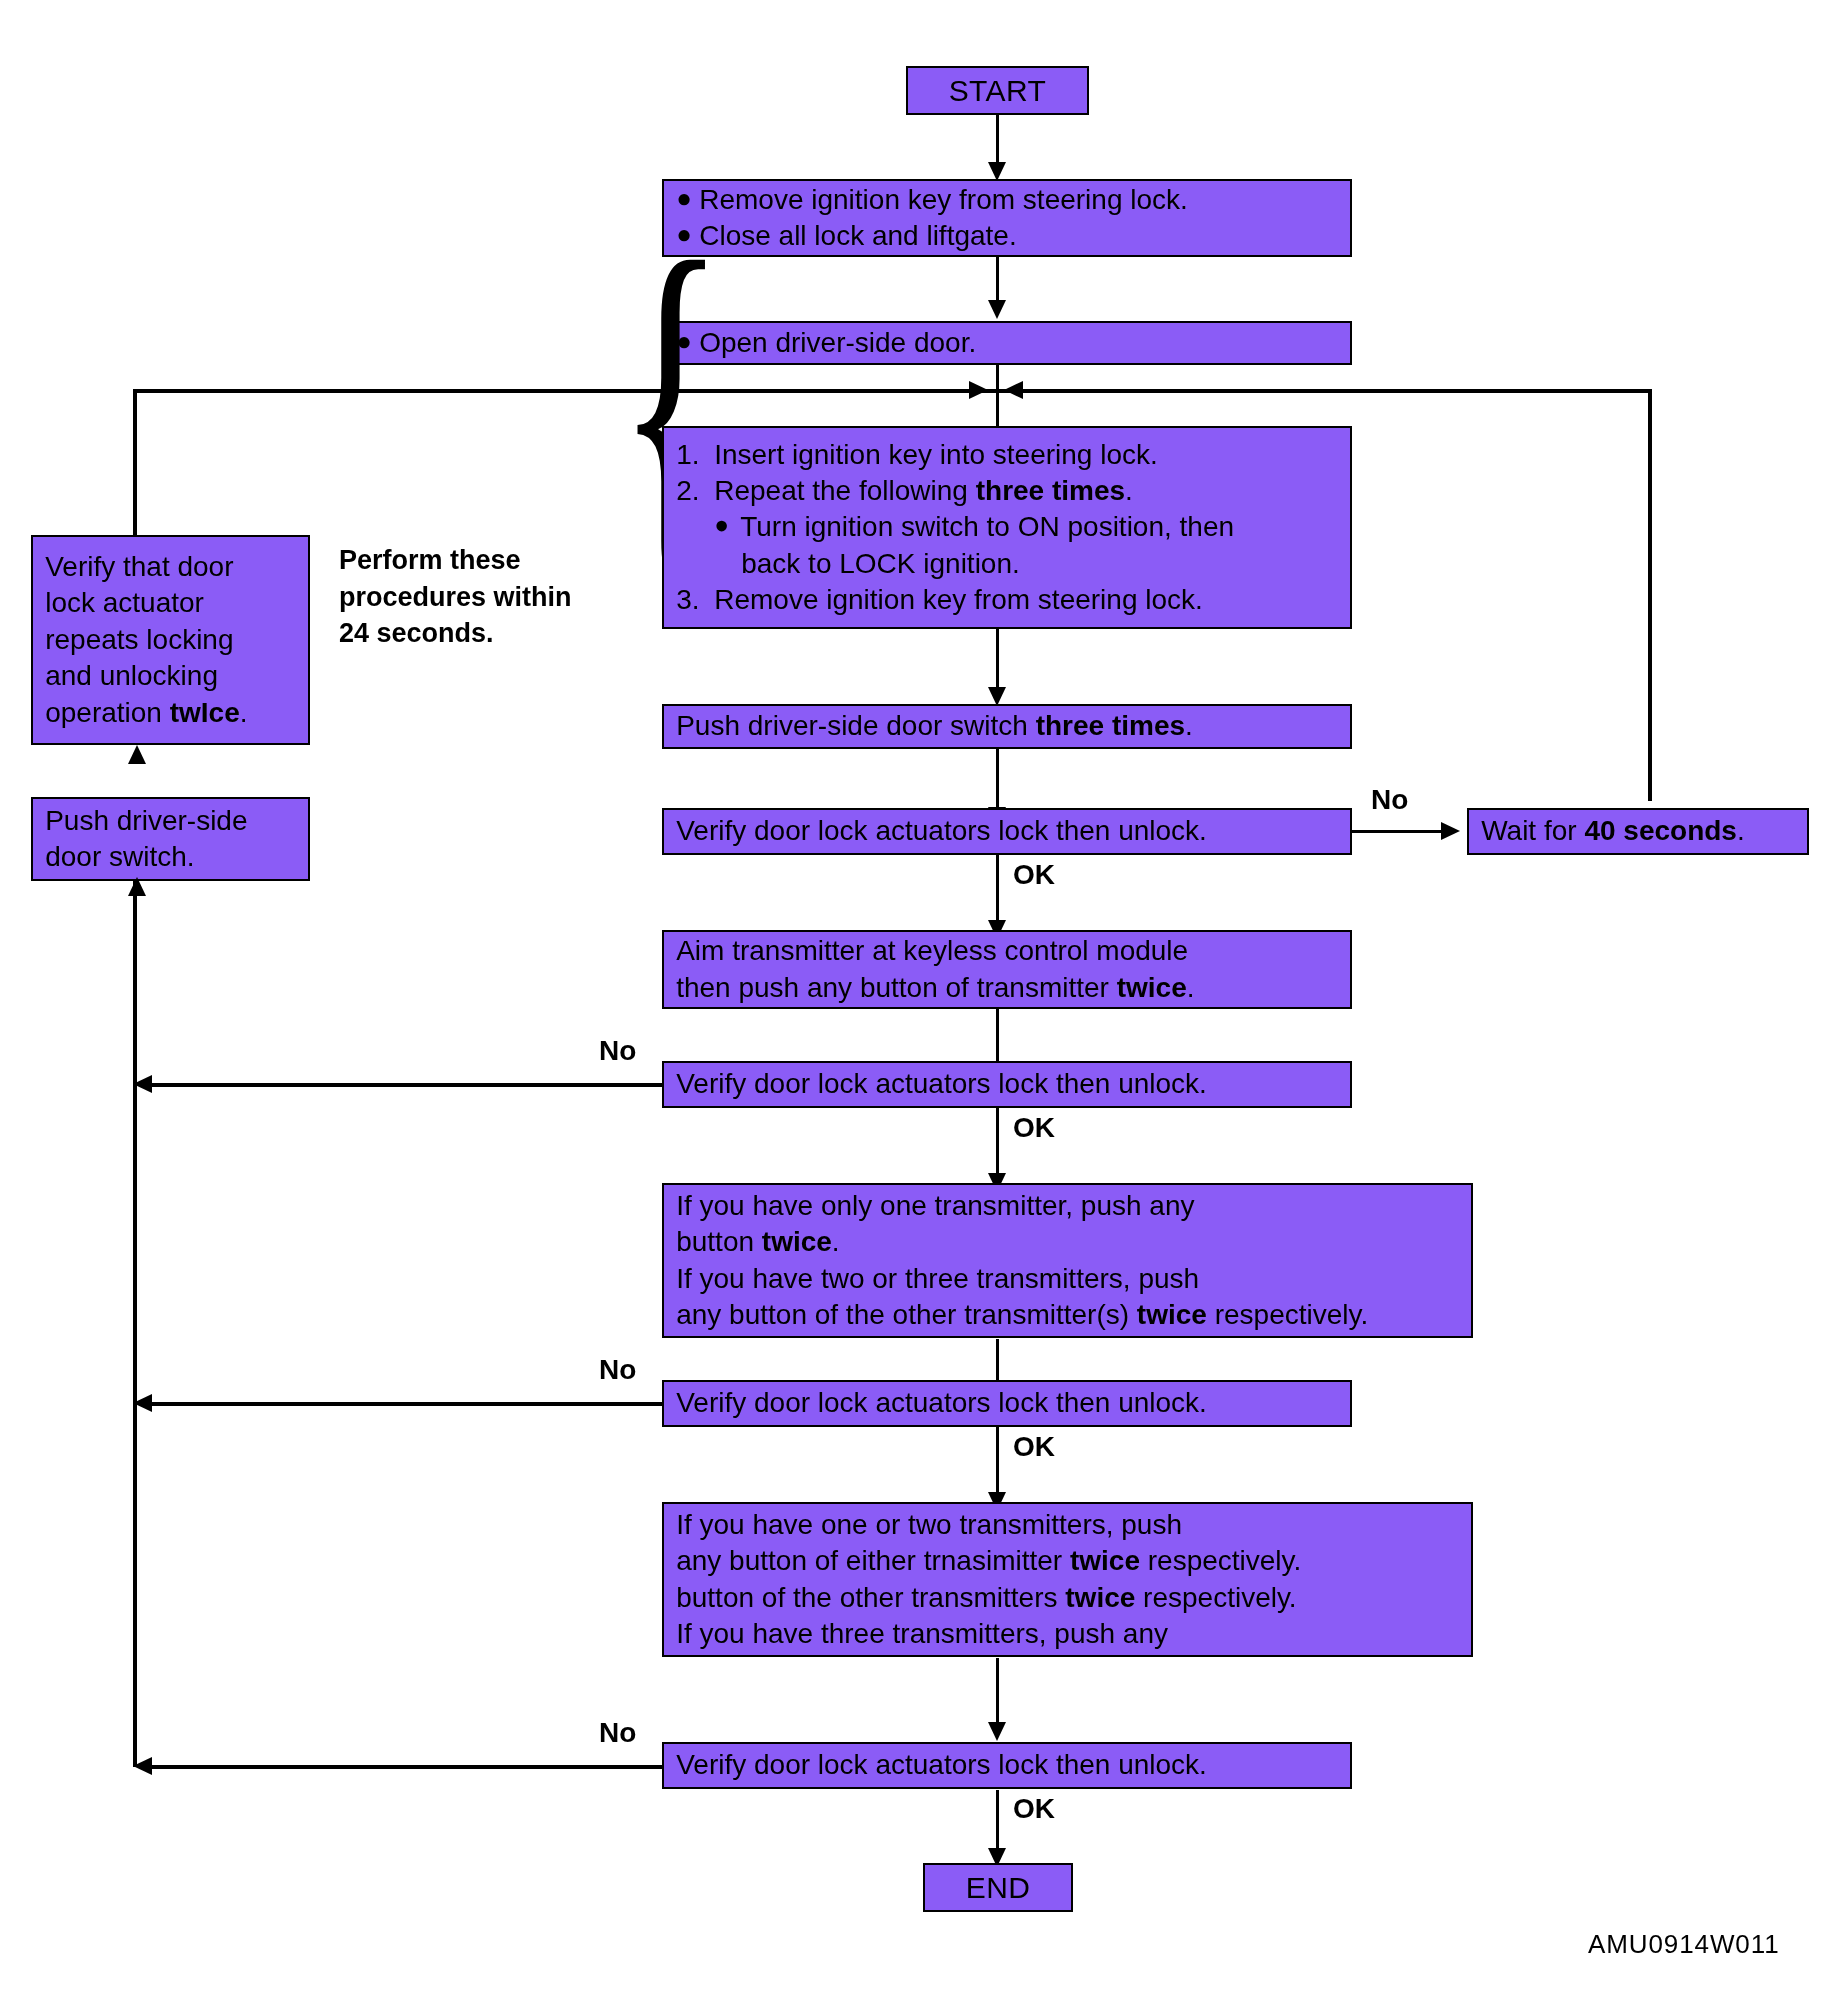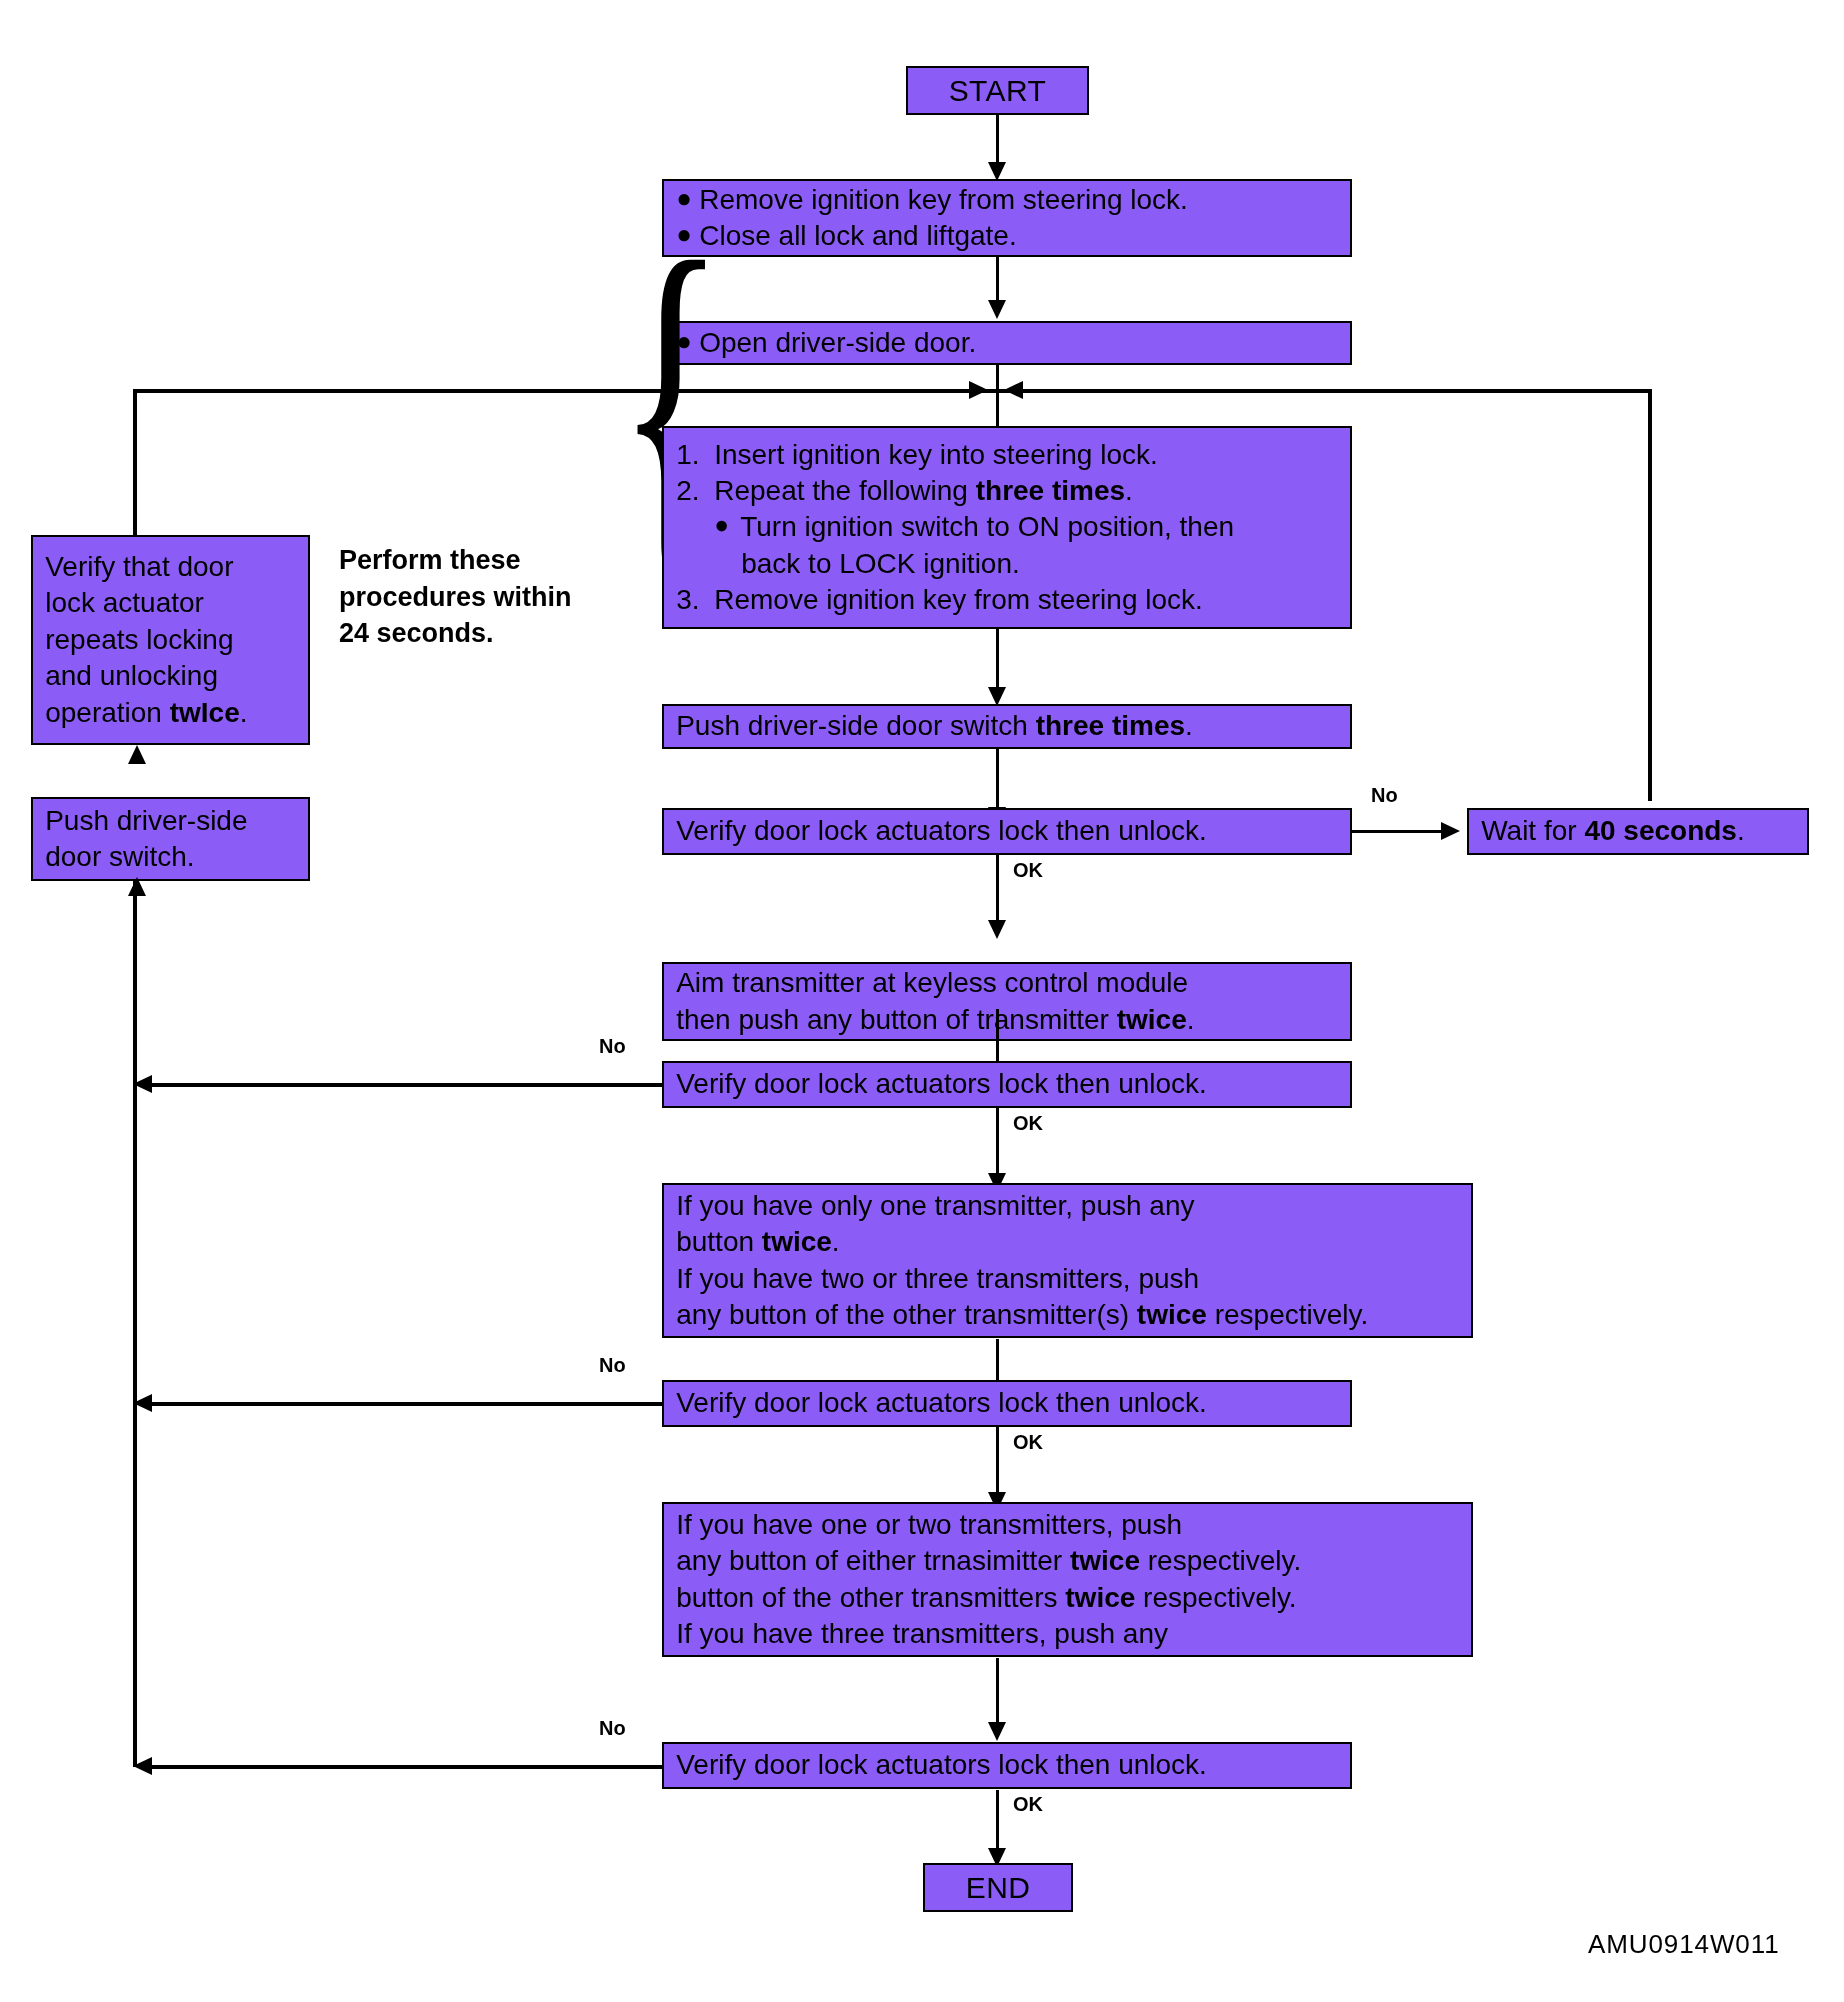--- a/index.html
+++ b/index.html
@@ -63,21 +63,21 @@
   }
   .arrow-right{
     position:absolute;
     width:0;height:0;
     border-top:9.6px solid transparent;
     border-bottom:9.6px solid transparent;
     border-left:19px solid #000;
   }
   .lbl{
     position:absolute;
-    font-size:20px;
+    font-size:28px;
     font-weight:bold;
     white-space:nowrap;
   }
   .note{
     position:absolute;
     font-size:27px;
     font-weight:bold;
     line-height:1.36;
     white-space:pre-line;
   }
@@ -219,21 +219,21 @@
   <div class="lbl" style="left:1371px;top:784px;">No</div>
 
   <div class="box" style="left:1467px;top:808px;width:342px;height:47px;">
     <div><span>Wait for </span><b>40 seconds</b><span>.</span></div>
   </div>
 
   <div class="line vline" style="left:996px;top:855px;height:75px;"></div>
   <div class="arrow-down" style="left:988px;top:920px;"></div>
   <div class="lbl" style="left:1013px;top:859px;">OK</div>
 
-  <div class="box" style="left:662px;top:930px;width:690px;height:79px;margin-top:32px;">
+  <div class="box" style="left:662px;top:930px;width:690px;height:79px;">
     <div>Aim transmitter at keyless control module</div>
     <div><span>then push any button of transmitter </span><b>twice</b><span>.</span></div>
   </div>
 
   <div class="line vline" style="left:996px;top:1009px;height:84px;"></div>
   <div class="arrow-down" style="left:988px;top:1083px;"></div>
 
   <div class="box" style="left:662px;top:1061px;width:690px;height:47px;">
     <div>Verify door lock actuators lock then unlock.</div>
   </div>

